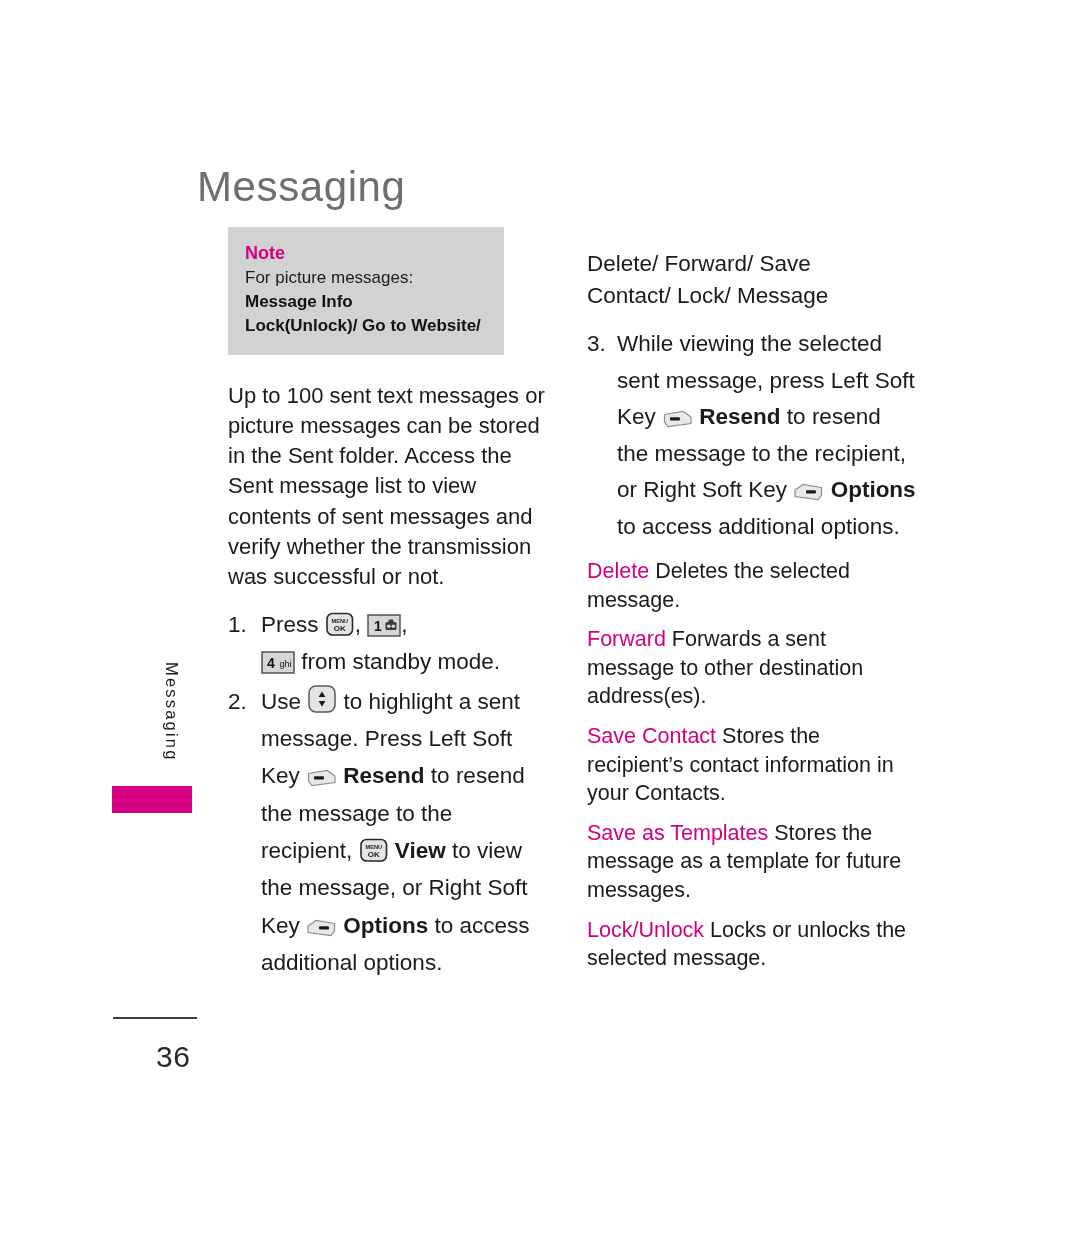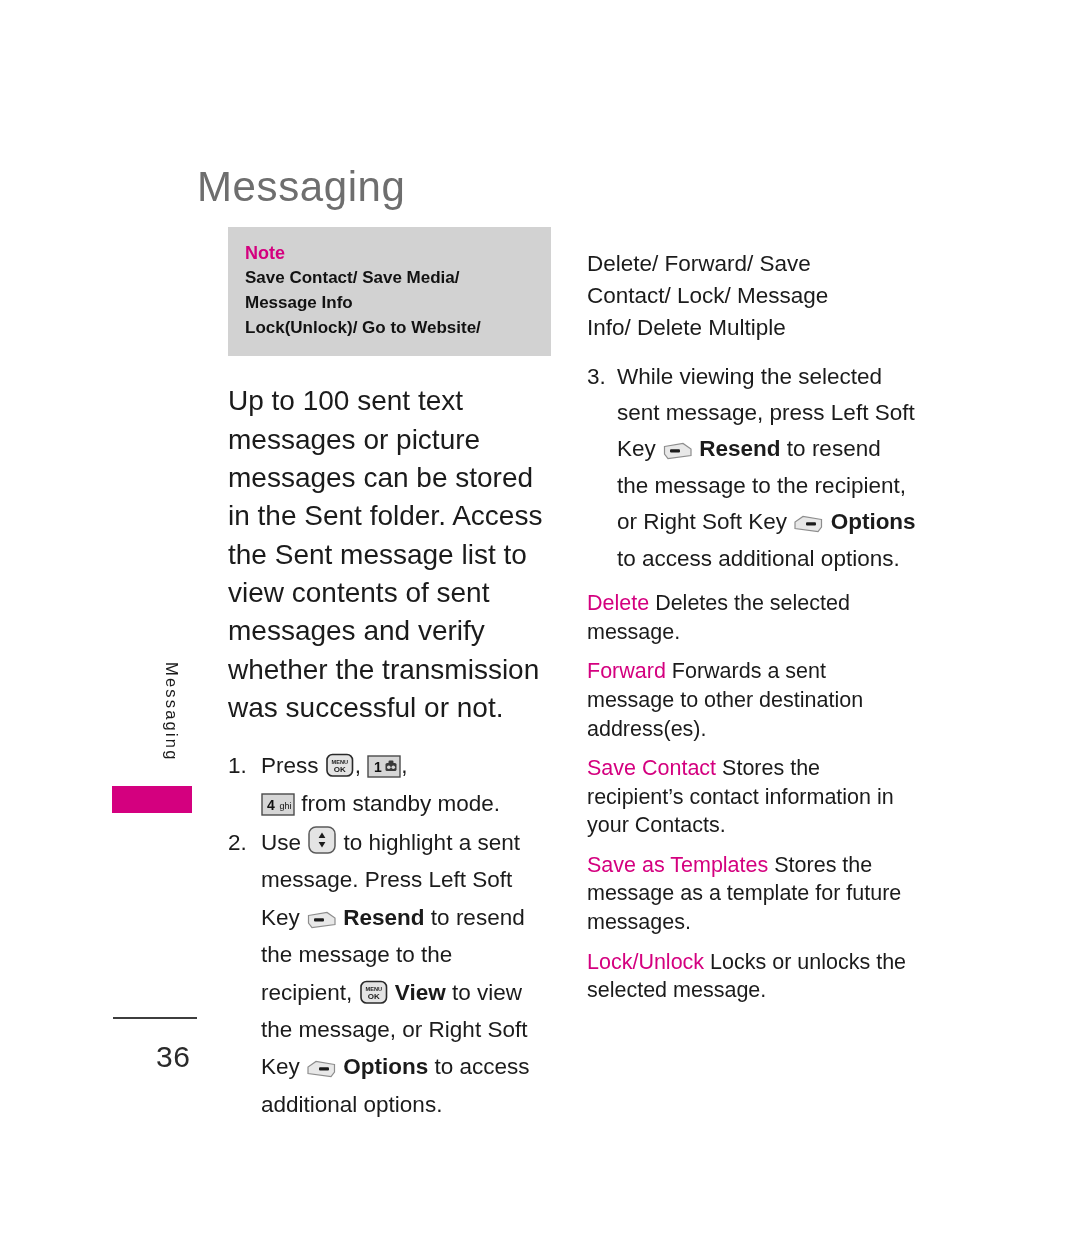--- a/index.html
+++ b/index.html
@@ -92,21 +92,21 @@
   .col-right {
     position: absolute;
     left: 587px;
     top: 248px;
     width: 330px;
   }
 
   
   .note-box {
     position: relative;
-    width: 323px;
+    width: 276px;
     background: #d2d2d2;
     padding: 14px 16px 16px 17px;
     margin-bottom: 26px;
   }
   .note-title {
     color: #d4007f;
     font-weight: bold;
     font-size: 18px;
     line-height: 1.35;
     margin-bottom: 1px;
@@ -128,24 +128,24 @@
   .section-heading {
     color: #d4007f;
     font-weight: bold;
     font-size: 27px;
     letter-spacing: 0.2px;
     margin: 6px 0 12px 0;
   }
 
   
   .para {
-    font-size: 28px;
+    font-size: 22px;
     line-height: 1.37;
     color: #1b1b1b;
-    margin: 0 0 20px 0;
+    margin: 0 0 14px 0;
   }
 
   .step {
     position: relative;
     font-size: 22.5px;
     line-height: 1.66;
     color: #1b1b1b;
     padding-left: 33px;
     margin-bottom: 2px;
   }
@@ -216,22 +216,22 @@
 
   <div class="page-rule"></div>
   <div class="page-number">36</div>
 
   <div class="page-title">Messaging</div>
 
   <div class="col-left">
 
     <div class="note-box">
       <div class="note-title">Note</div>
+      <div class="note-intro">For picture messages:</div>
       <div class="note-list">
-        <div>Save Contact/ Save Media/</div>
         <div>Message Info</div>
         <div>Lock(Unlock)/ Go to Website/</div>
       </div>
     </div>
 
 
     <p class="para">Up to 100 sent text messages or picture messages can be stored in the Sent folder. Access the Sent message list to view contents of sent messages and verify whether the transmission was successful or not.</p>
 
     <div class="step">
       <span class="step-num">1.</span>
@@ -306,21 +306,20 @@
       <span>to access additional options.</span>
     </div>
 
   </div>
 
   <div class="col-right">
 
     <div class="right-heading">
       <div>Delete/ Forward/ Save</div>
       <div>Contact/ Lock/ Message</div>
-      <div>Info/ Delete Multiple</div>
     </div>
 
     <div class="rstep">
       <span class="rstep-num">3.</span>
       <span>While viewing the selected sent message, press Left Soft Key</span>
       <span class="key ksoft">
         <svg viewBox="0 0 31 20">
             <path d="M2.5 5.5 L21 2.5 L29 8 L29 14.5 L6 17.5 L2.5 13 Z" fill="#e8e8e8" stroke="#8d8d8d" stroke-width="1.2"></path>
             <rect x="8" y="8.2" width="10" height="3.4" rx="1.1" fill="#1b1b1b"></rect>
           </svg>

